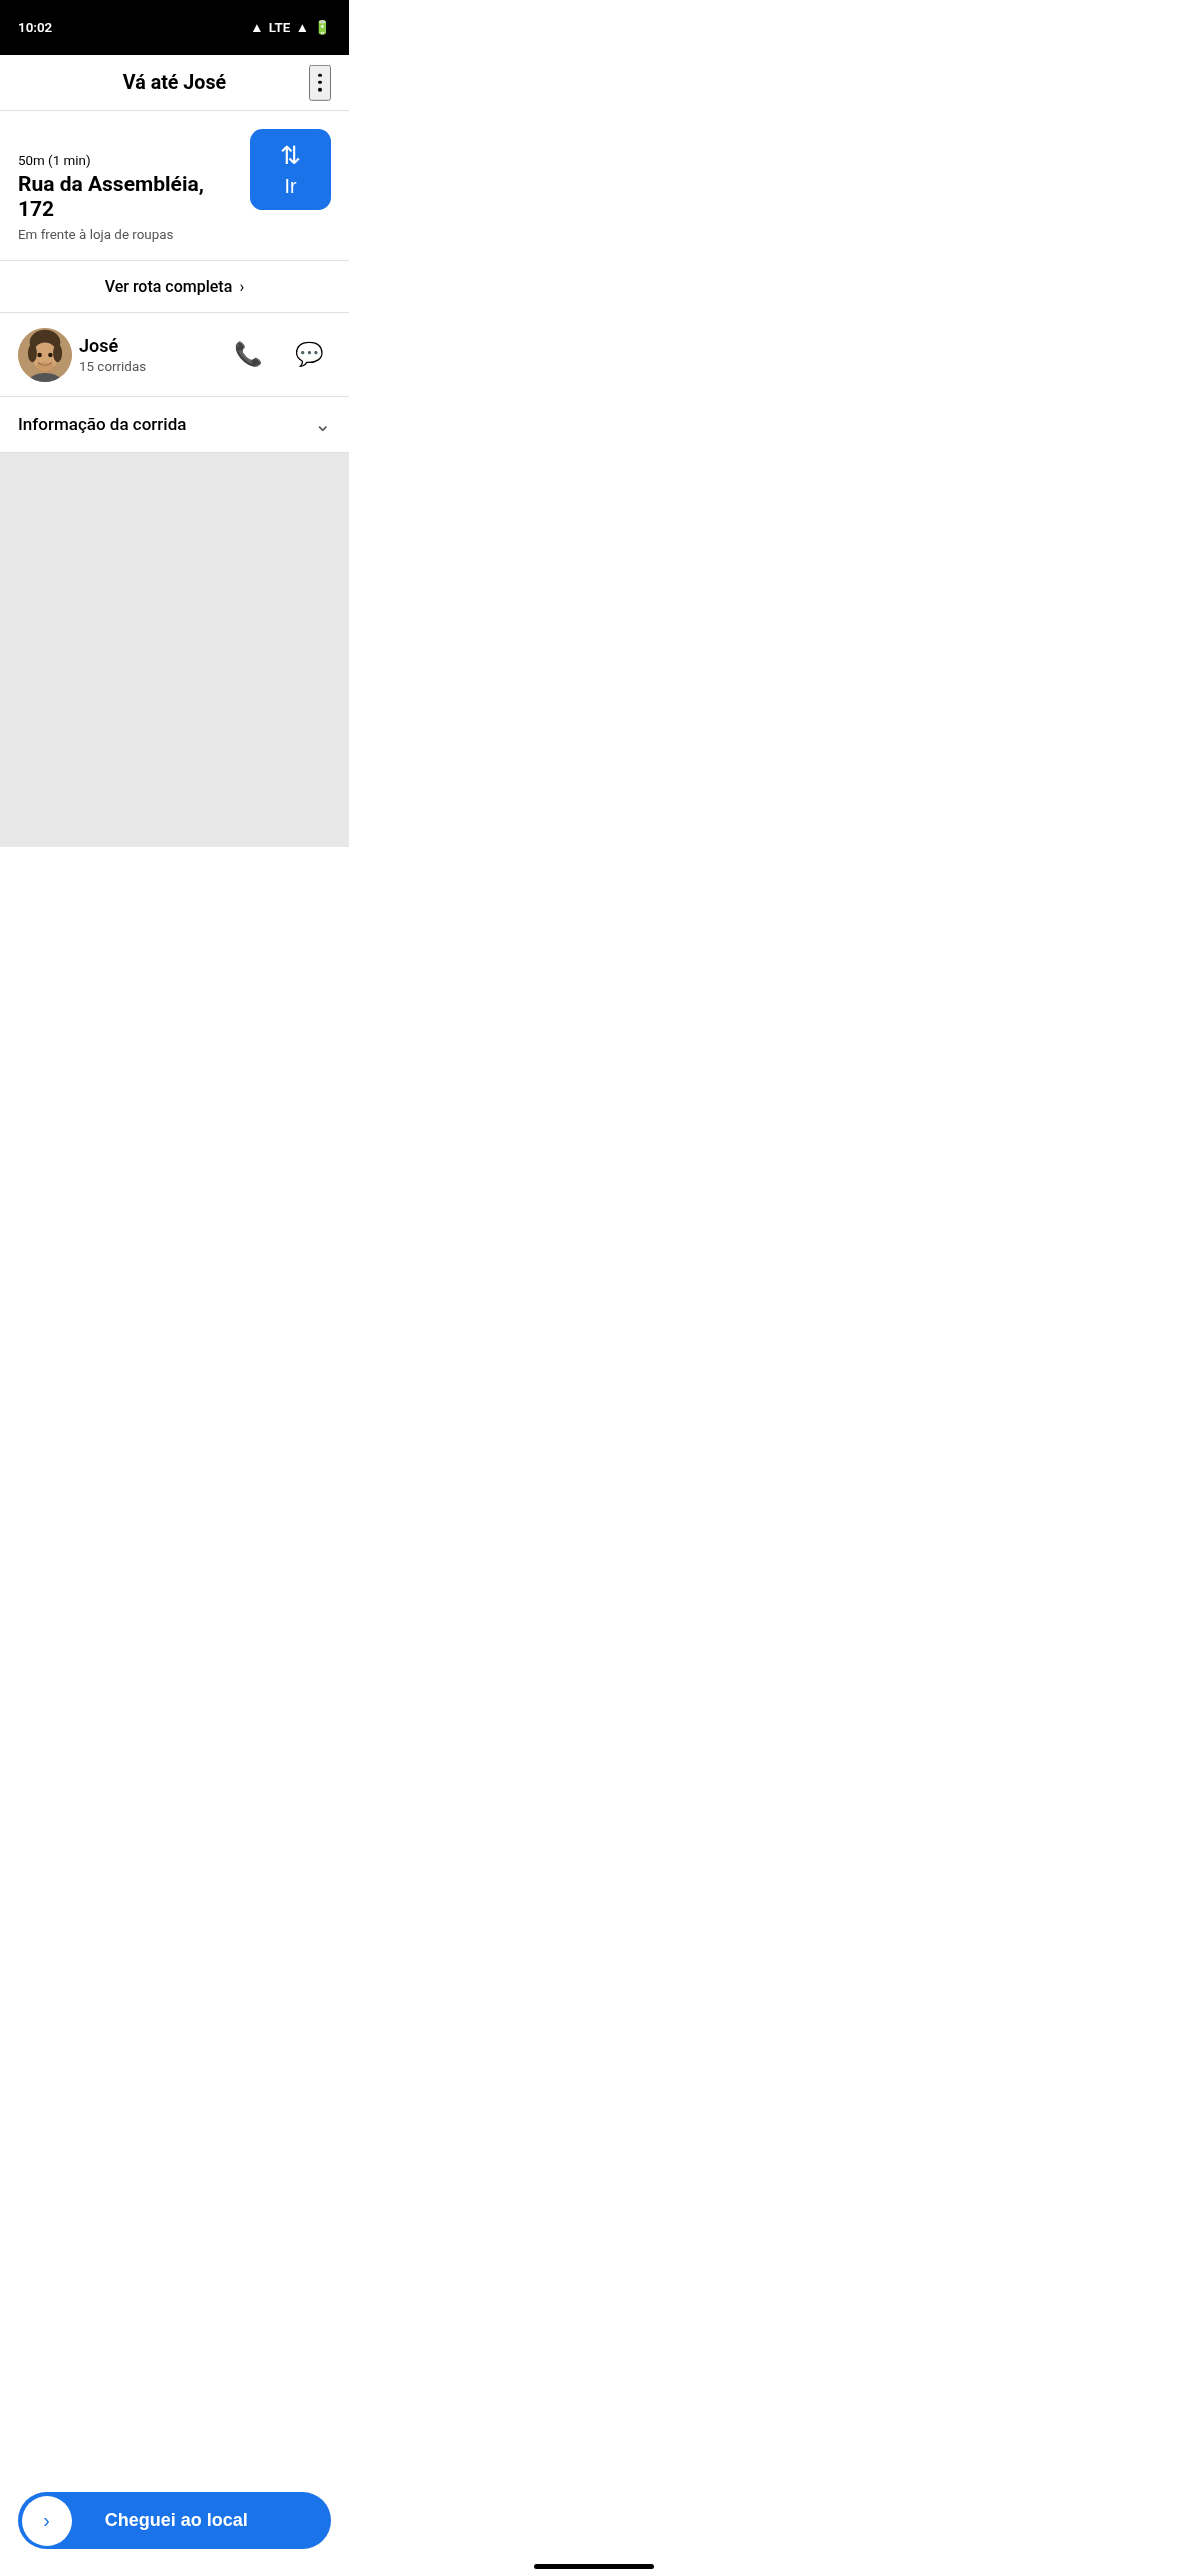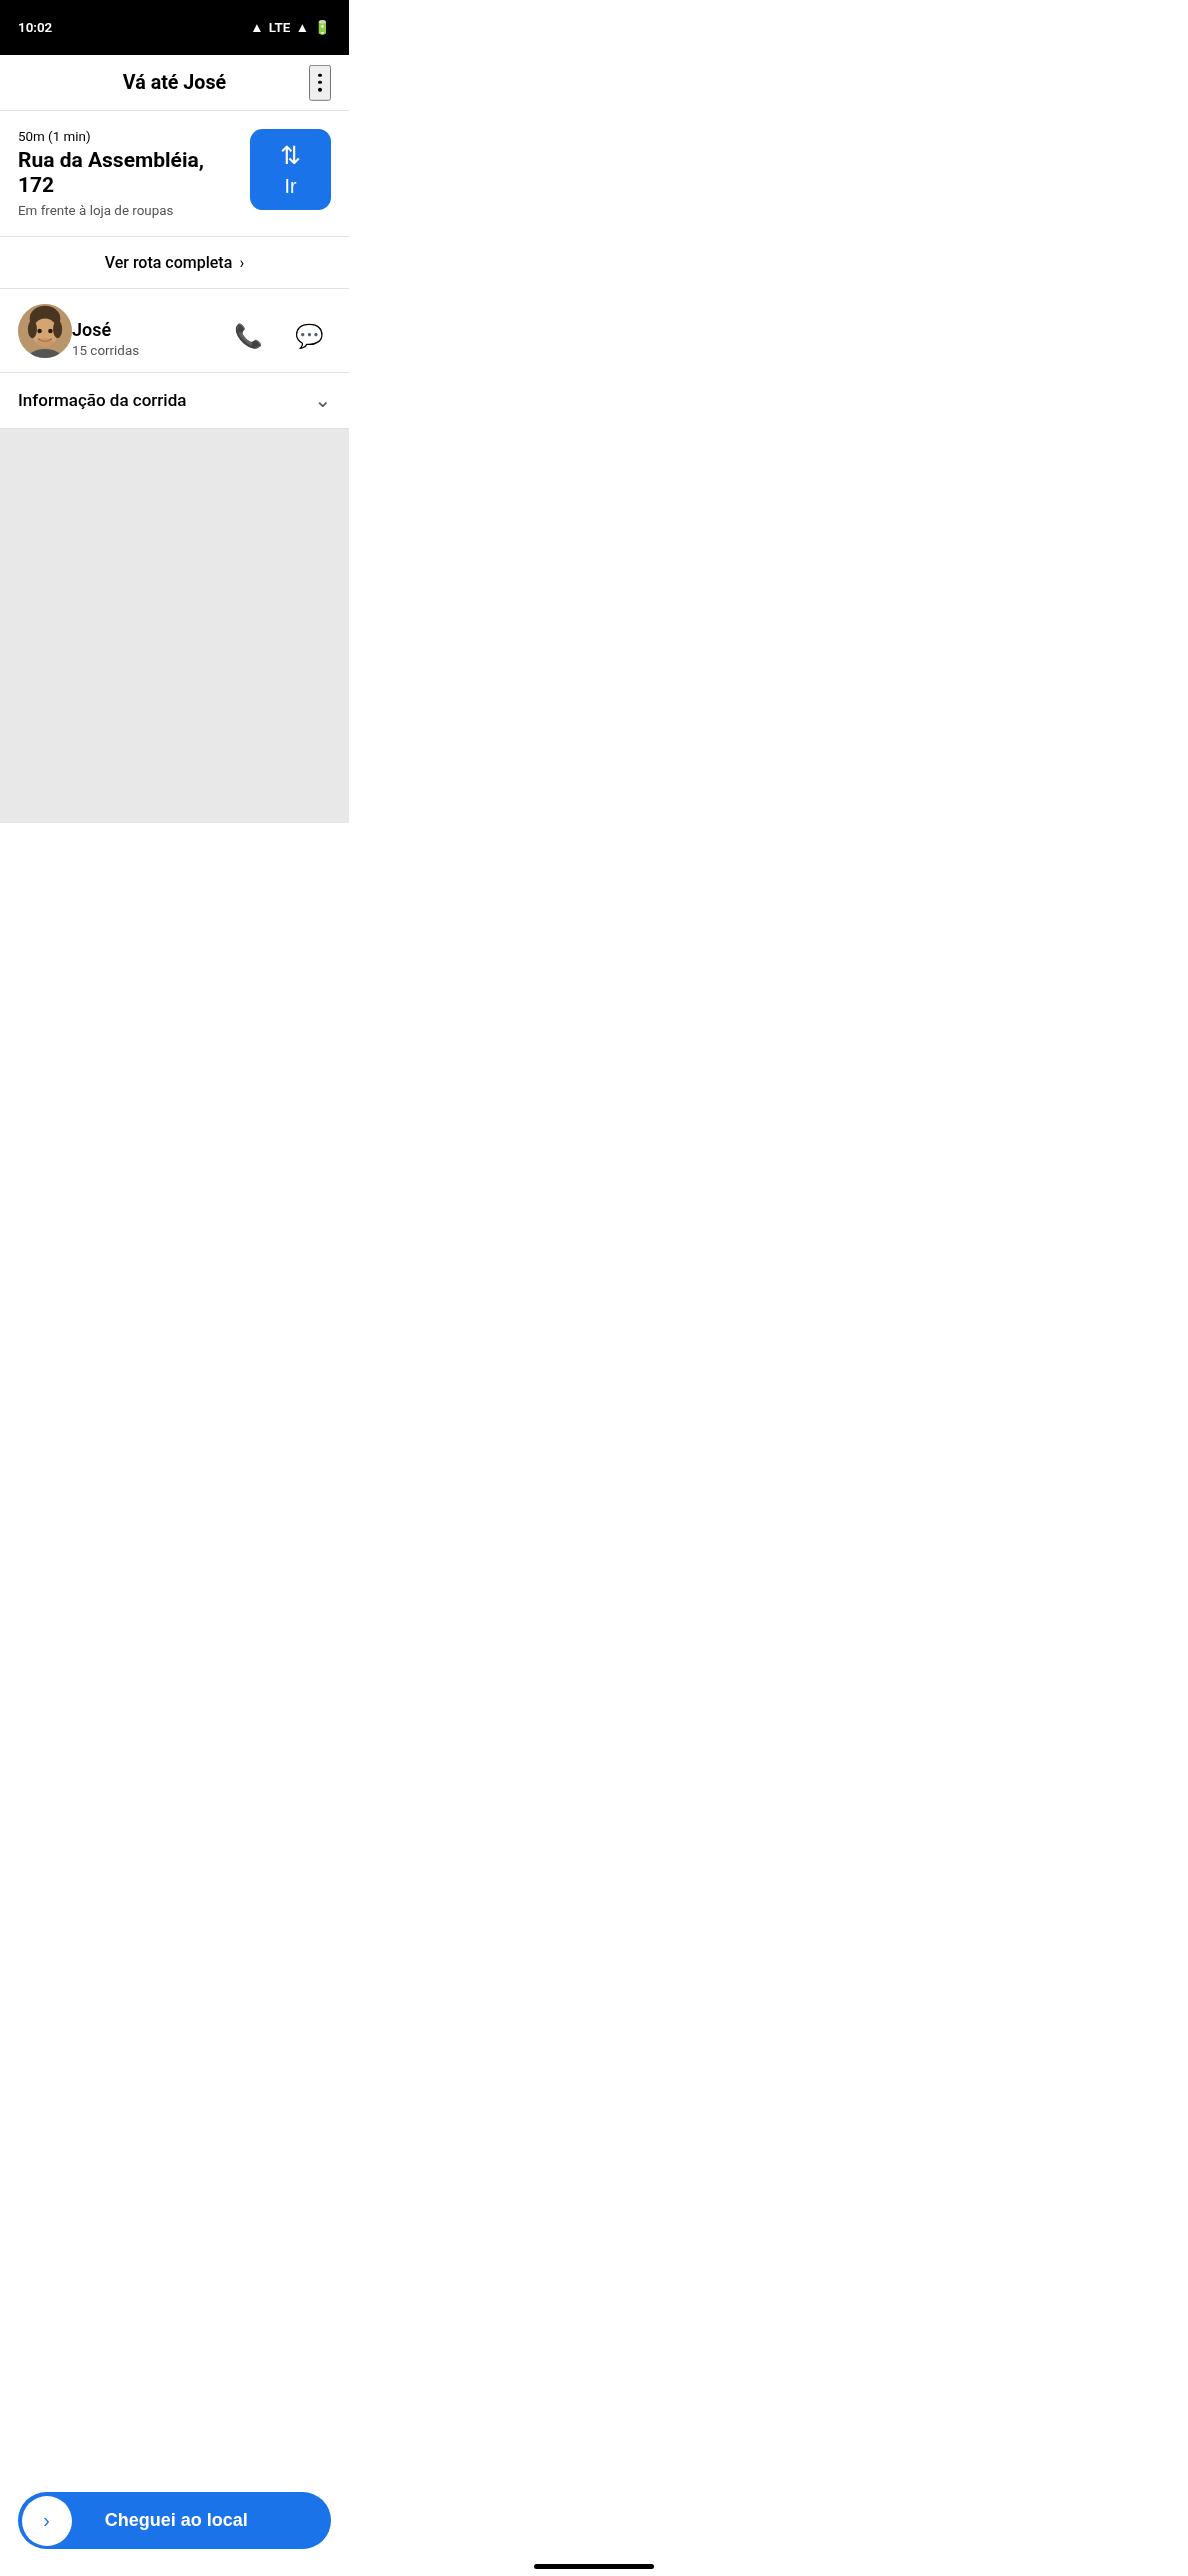--- a/index.html
+++ b/index.html
@@ -82,20 +82,21 @@
     }
 
     .nav-card-inner {
       display: flex;
       align-items: flex-start;
       justify-content: space-between;
     }
 
     .nav-info {
       flex: 1;
+      margin-top: 24px;
     }
 
     .nav-time {
       font-size: 13.4px;
       color: #000000;
       margin-bottom: 3.6px;
     }
 
     .nav-address {
       font-size: 21px;
@@ -157,22 +158,22 @@
     .chevron-right {
       font-size: 16px;
       color: #000000;
     }
 
     
     .driver-section {
       border-bottom: 0.9px solid #e0e0e0;
       padding: 14.3px 18px;
       display: flex;
-      align-items: flex-end;
-      gap: 0;
+      align-items: center;
+      gap: 7px;
     }
 
     .driver-avatar {
       width: 54px;
       height: 54px;
       border-radius: 50%;
       overflow: hidden;
       flex-shrink: 0;
       background: #c8a882;
     }

